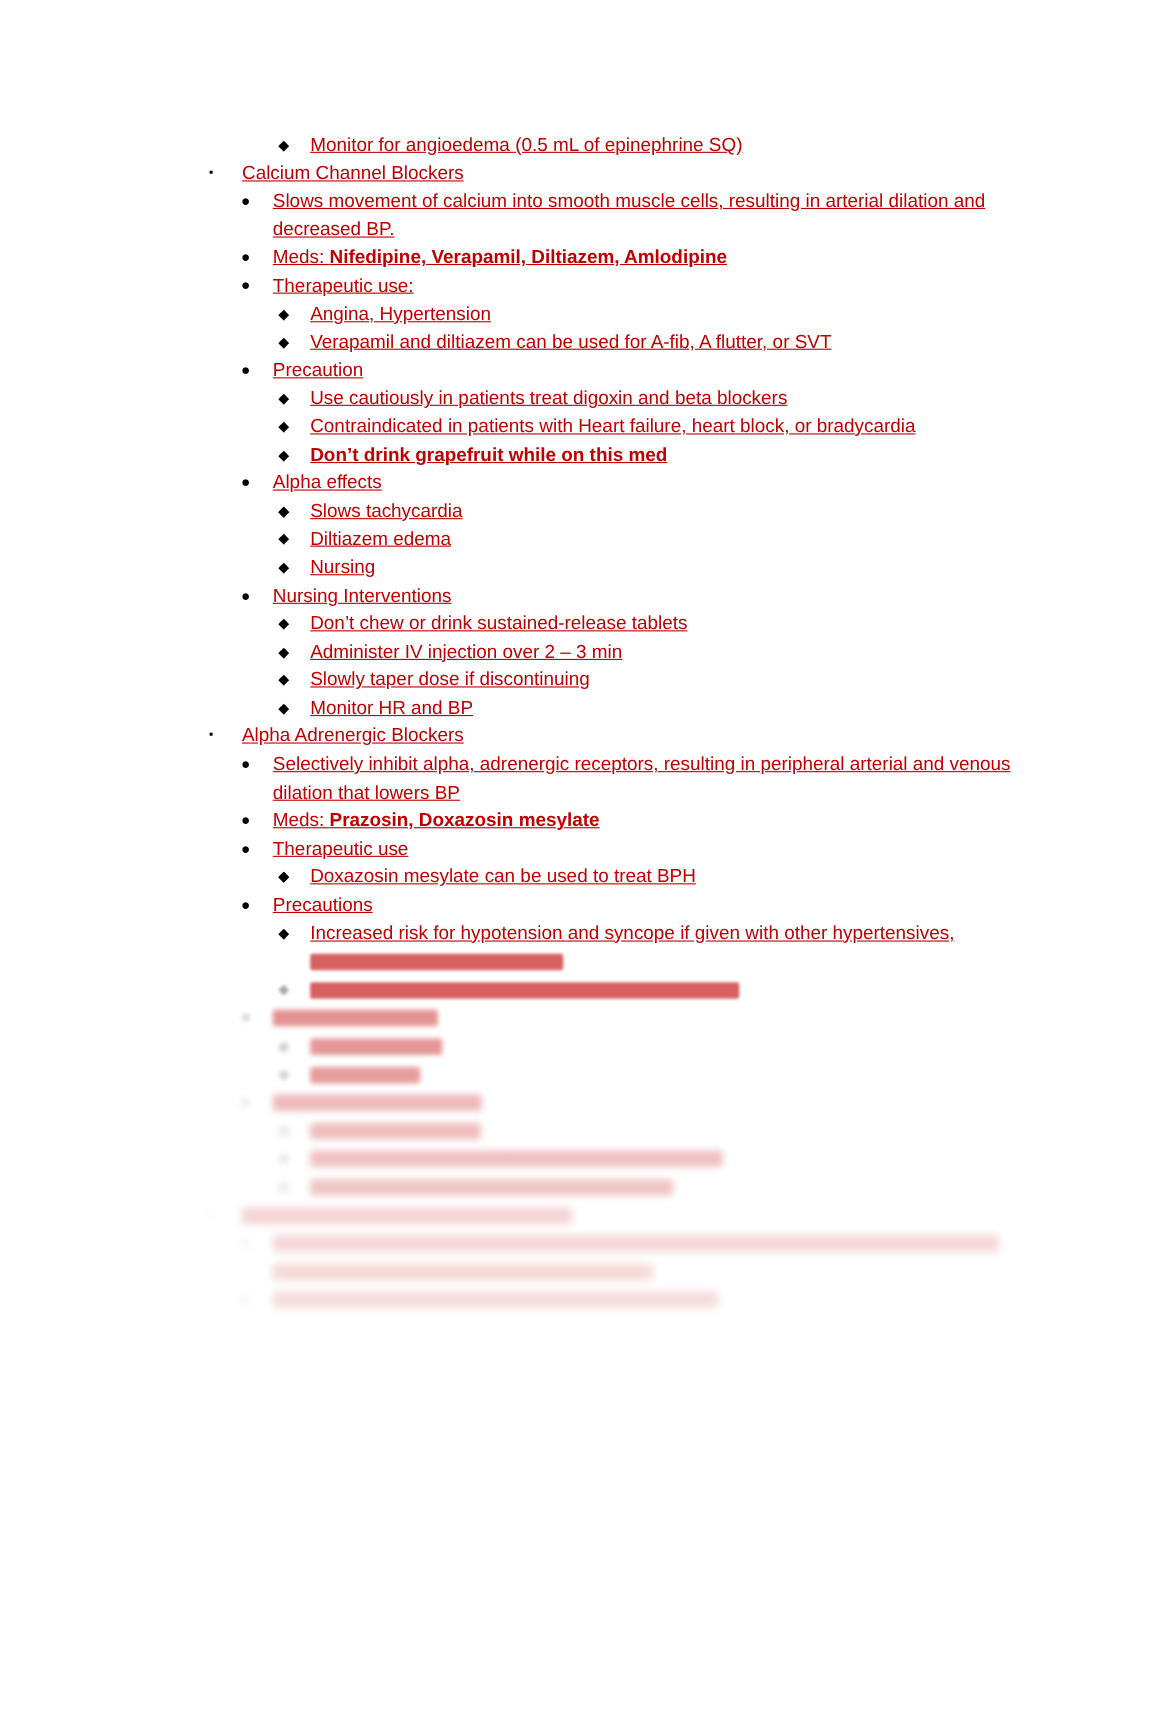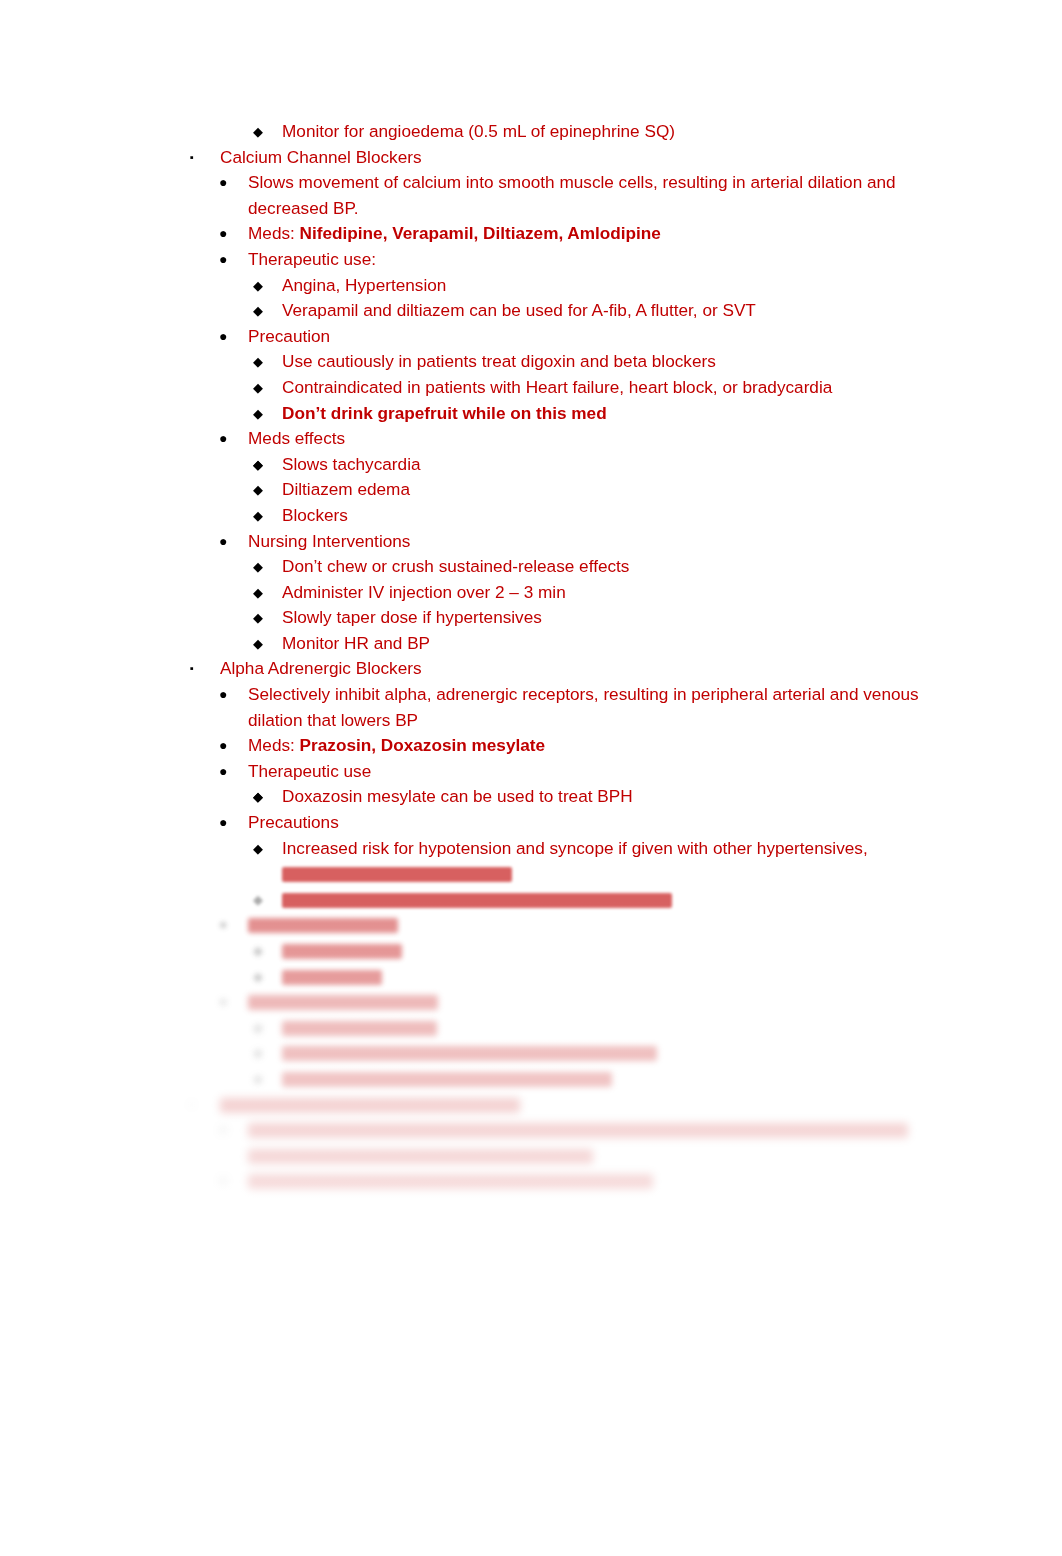--- a/index.html
+++ b/index.html
@@ -47,20 +47,21 @@
     top: 0;
     color: #000000;
     font-size: 15px;
     line-height: 25.6px;
     text-align: left;
     user-select: none;
   }
 
   .row .txt {
     display: block;
+    text-decoration: underline;
   }
 
   
   .lvl1 { padding-left: 220px; padding-right: 120px; }
   .lvl1 > .bullet { left: 190px; font-size: 11px; }
 
   
   .lvl2 { padding-left: 248px; padding-right: 118px; }
   .lvl2 > .bullet { left: 219px; font-size: 14px; }
 
@@ -161,60 +162,60 @@
       <span class="txt">Contraindicated in patients with Heart failure, heart block, or bradycardia</span>
     </div>
 
     <div class="row lvl3">
       <span class="bullet">◆</span>
       <span class="txt b">Don’t drink grapefruit while on this med</span>
     </div>
 
     <div class="row lvl2">
       <span class="bullet">●</span>
-      <span class="txt">Meds effects</span>
+      <span class="txt">Alpha effects</span>
     </div>
 
     <div class="row lvl3">
       <span class="bullet">◆</span>
     </div>
 
     <div class="row lvl3">
       <span class="bullet">◆</span>
       <span class="txt">Slows tachycardia</span>
     </div>
 
     <div class="row lvl3">
       <span class="bullet">◆</span>
       <span class="txt">Diltiazem edema</span>
     </div>
 
     <div class="row lvl3">
       <span class="bullet">◆</span>
-      <span class="txt">Blockers</span>
+      <span class="txt">Nursing</span>
     </div>
 
     <div class="row lvl2">
       <span class="bullet">●</span>
       <span class="txt">Nursing Interventions</span>
     </div>
 
     <div class="row lvl3">
       <span class="bullet">◆</span>
-      <span class="txt">Don’t chew or crush sustained-release effects</span>
+      <span class="txt">Don’t chew or drink sustained-release tablets</span>
     </div>
 
     <div class="row lvl3">
       <span class="bullet">◆</span>
       <span class="txt">Administer IV injection over 2 – 3 min</span>
     </div>
 
     <div class="row lvl3">
       <span class="bullet">◆</span>
-      <span class="txt">Slowly taper dose if hypertensives</span>
+      <span class="txt">Slowly taper dose if discontinuing</span>
     </div>
 
     <div class="row lvl3">
       <span class="bullet">◆</span>
       <span class="txt">Monitor HR and BP</span>
     </div>
 
     <div class="row lvl1">
       <span class="bullet">▪</span>
       <span class="txt">Alpha Adrenergic Blockers</span>

